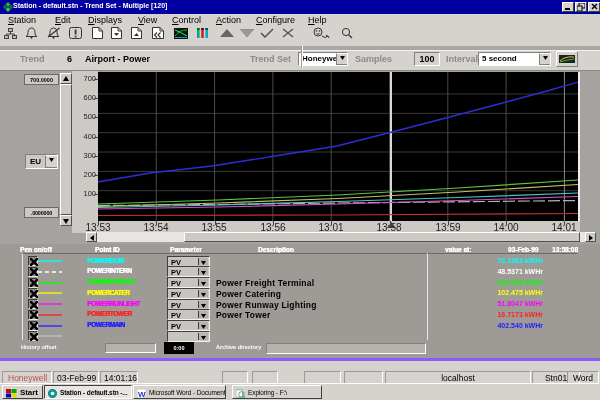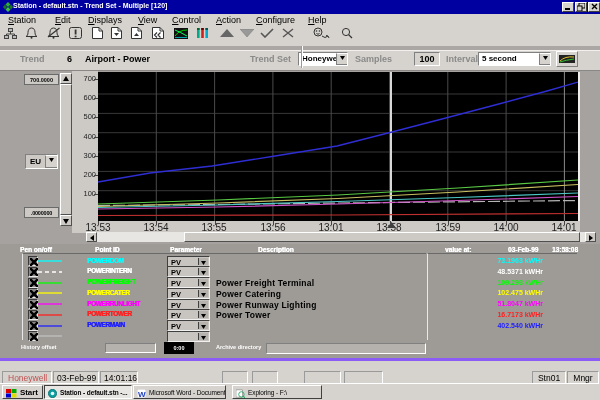--- a/index.html
+++ b/index.html
@@ -473,22 +473,23 @@
 </div>
 
 <div class="abs" id="status">
   <div class="stbox" style="left:2px;width:50px;color:#c05050;padding-left:5px">Honeywell</div>
   <div class="stbox" style="left:53px;width:46px;padding-left:3px">03-Feb-99</div>
   <div class="stbox" style="left:100px;width:38px;padding-left:3px">14:01:16</div>
   <div class="stbox" style="left:222px;width:26px"></div>
   <div class="stbox" style="left:252px;width:26px"></div>
   <div class="stbox" style="left:304px;width:37px"></div>
   <div class="stbox" style="left:344px;width:39px"></div>
-  <div class="stbox" style="left:532px;width:34px;text-align:center">Stn01</div>
-  <div class="stbox" style="left:567px;width:32px;text-align:center">Mngr</div>
+  <div class="stbox" style="left:385px;width:146px;text-align:center">localhost</div>
+  <div class="stbox" style="left:532px;width:48px;text-align:center">Stn01</div>
+  <div class="stbox" style="left:567px;width:32px;text-align:center">Word</div>
 </div>
 
 <div class="abs" id="taskbar">
   <div class="task" style="left:2px;width:41px;padding-left:17px;font-size:8px;font-weight:bold">Start
     <svg class="abs" style="left:3px;top:3px" width="11" height="9" viewBox="0 0 11 9">
         <rect x="0" y="0" width="5" height="4" fill="#d00"></rect>
         <rect x="5.5" y="0" width="5" height="4" fill="#0a0"></rect>
         <rect x="0" y="4.5" width="5" height="4" fill="#00c"></rect>
         <rect x="5.5" y="4.5" width="5" height="4" fill="#dd0"></rect>
       </svg>

